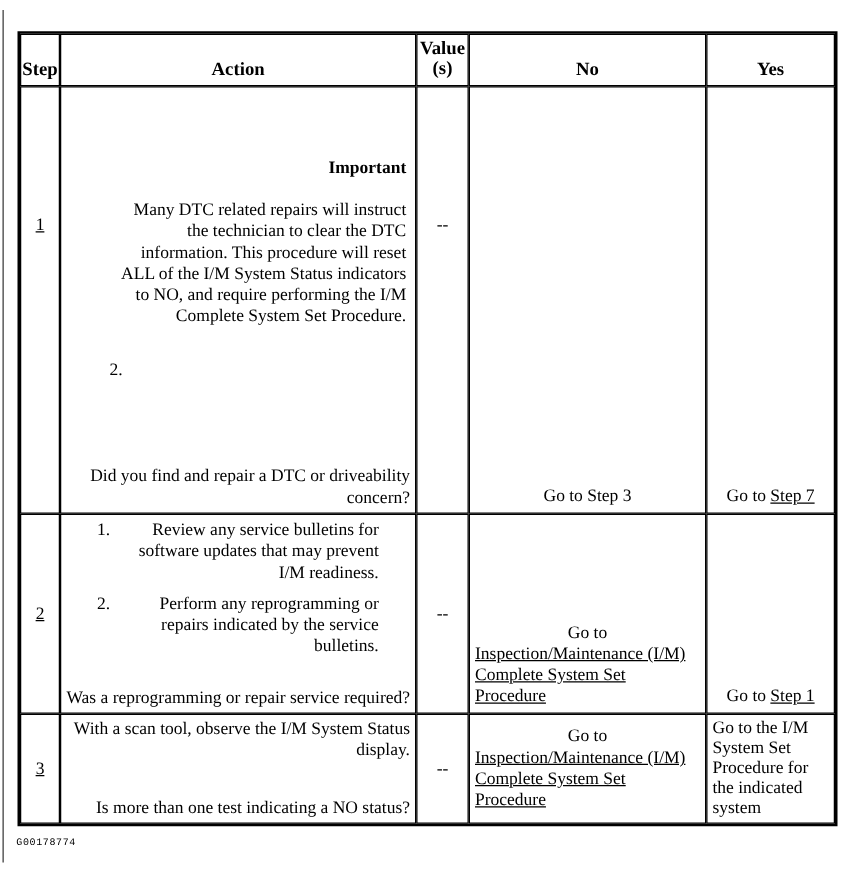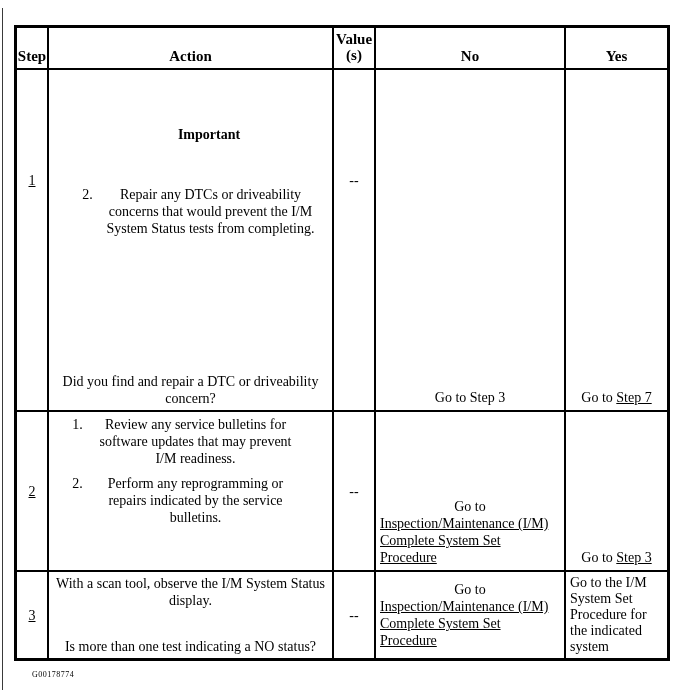--- a/index.html
+++ b/index.html
@@ -44,41 +44,41 @@
   }
   .hd-val { line-height: 16px; padding-bottom: 5px; }
 
   
   .center-col { align-items: center; text-align: center; }
   .v-mid { justify-content: center; }
   .v-top1 { justify-content: flex-start; padding-top: 102px; }
   .step-num { text-decoration: underline; }
 
   
-  .action { text-align: center; }
+  .action { text-align: right; }
   .imp-block { margin: 54px 0 0 40px; width: 232px; }
   .imp-title { font-weight: bold; margin-bottom: 17px; }
   .li-row { display: flex; margin: 26px 0 0 24px; }
   .li-row2 { display: flex; margin: 2px 0 6px 14px; }
   .li-num { width: 21px; flex: 0 0 21px; }
   .li-text { max-width: 225px; }
   .li-text2 { max-width: 215px; }
   .question { margin-top: auto; padding-bottom: 1px; }
   .plain-top { margin-top: 1px; }
 
   
   .yn { align-items: center; justify-content: flex-end; text-align: left; padding-bottom: 4px; }
   .yn-mid { justify-content: center; padding-bottom: 2px; }
   .link { text-decoration: underline; }
   .goto-line { display: block; }
   .no3 { line-height: 16px; font-size: 14px; }
 
   .figure-code {
-    position: absolute; left: 32px; top: 670px;
-    font-family: Liberation Serif, serif;
+    position: absolute; left: 13px; top: 670px;
+    font-family: Liberation Mono, monospace;
     font-size: 8px; letter-spacing: 0.5px;
   }
 </style>
 </head>
 <body>
 
 <div class="page">
 
   <div class="scan-line"></div>
 
@@ -100,24 +100,24 @@
     <div class="c hd">
       <span>Yes</span>
     </div>
 
     <div class="c center-col v-top1">
       <span class="step-num">1</span>
     </div>
     <div class="c action">
       <div class="imp-block">
         <div class="imp-title">Important</div>
+        <div>Many DTC related repairs will instruct the technician to clear the DTC information. This procedure will reset ALL of the I/M System Status indicators to NO, and require performing the I/M Complete System Set Procedure.</div>
       </div>
       <div class="li-row">
         <span class="li-num">2.</span>
-        <span class="li-text">Repair any DTCs or driveability concerns that would prevent the I/M System Status tests from completing.</span>
       </div>
       <div class="question">Did you find and repair a DTC or driveability concern?</div>
     </div>
     <div class="c center-col v-top1">
       <span>--</span>
     </div>
     <div class="c yn">
       <span>Go to Step 3</span>
     </div>
     <div class="c yn">
@@ -129,30 +129,31 @@
     </div>
     <div class="c action">
       <div class="li-row2">
         <span class="li-num">1.</span>
         <span class="li-text2">Review any service bulletins for software updates that may prevent I/M readiness.</span>
       </div>
       <div class="li-row2">
         <span class="li-num">2.</span>
         <span class="li-text2">Perform any reprogramming or repairs indicated by the service bulletins.</span>
       </div>
+      <div class="question">Was a reprogramming or repair service required?</div>
     </div>
     <div class="c center-col v-mid">
       <span>--</span>
     </div>
     <div class="c yn">
       <span class="goto-line">Go to</span>
       <span class="goto-line link">Inspection/Maintenance (I/M) Complete System Set Procedure</span>
     </div>
     <div class="c yn">
-      <span><span>Go to </span><span class="link">Step 3</span></span>
+      <span><span>Go to </span><span class="link">Step 1</span></span>
     </div>
 
     <div class="c center-col v-mid">
       <span class="step-num">3</span>
     </div>
     <div class="c action">
       <div class="plain-top">With a scan tool, observe the I/M System Status display.</div>
       <div class="question">Is more than one test indicating a NO status?</div>
     </div>
     <div class="c center-col v-mid">

